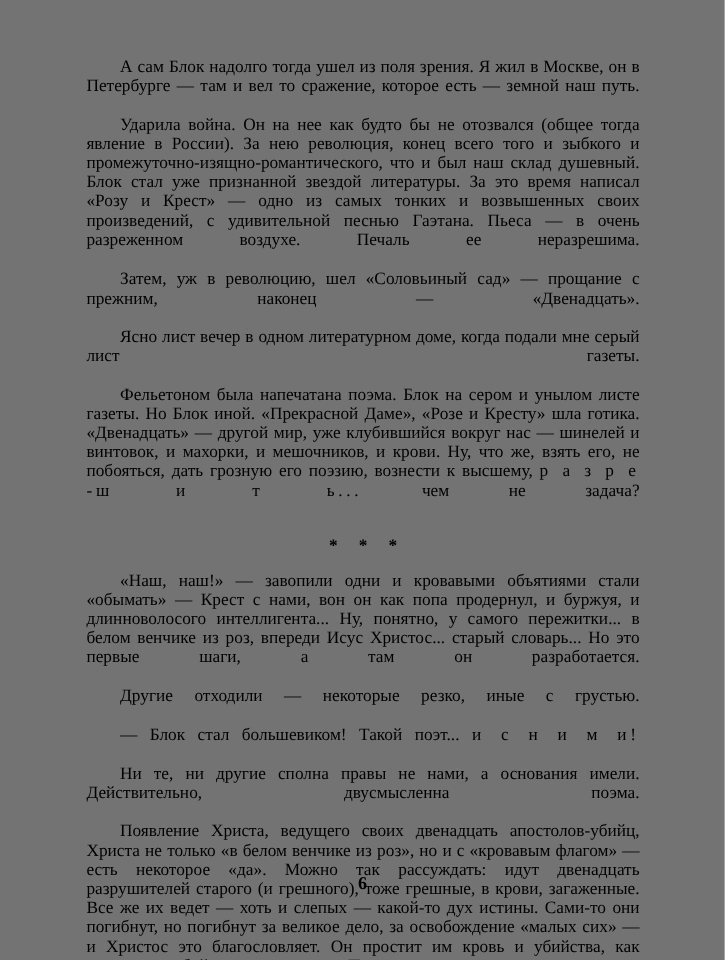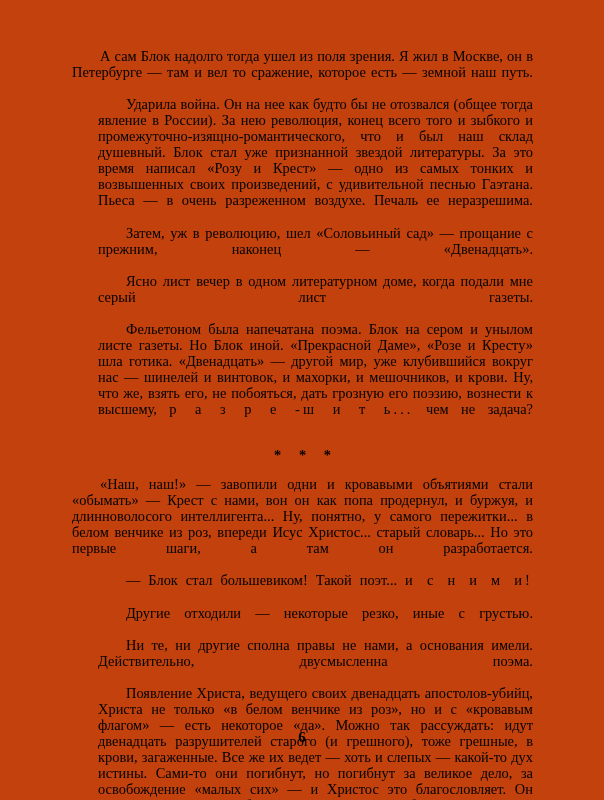--- a/index.html
+++ b/index.html
@@ -13,21 +13,21 @@
     height: 800px;
     overflow: hidden;
     font-family: "Liberation Serif", "DejaVu Serif", serif;
     color: #000000;
     -webkit-font-smoothing: antialiased;
   }
   .page {
     position: relative;
     width: 604px;
     height: 800px;
-    background: #c2410c;
+    background: #737373;
     box-sizing: border-box;
   }
   .text-column {
     position: absolute;
     left: 72px;
     top: 48px;
     width: 461px;
   }
   p.para {
     margin: 0;
@@ -35,21 +35,20 @@
     text-justify: inter-word;
     text-indent: 28px;
     font-size: 14.4px;
     line-height: 16.05px;
     letter-spacing: 0.02px;
     word-spacing: 0.1px;
     hyphens: manual;
   }
   p.para + p.para {
     margin-top: 0px;
-    margin-left: 26px;
   }
   
   p.para::after {
     content: "";
     display: inline-block;
     width: 100%;
   }
   .sep {
     text-align: center;
     font-size: 14.4px;
@@ -89,23 +88,23 @@
     <p class="para">Ясно лист вечер в одном литературном доме, когда подали мне серый лист газеты.</p>
 
 
     <p class="para"><span>Фельетоном была напечатана поэма. Блок на сером и унылом листе газеты. Но Блок иной. «Прекрасной Даме», «Розе и Кресту» шла готика. «Двенадцать» — другой мир, уже клубившийся вокруг нас — шинелей и винтовок, и махорки, и мешочников, и крови. Ну, что же, взять его, не побояться, дать грозную его поэзию, вознести к высшему, </span><span class="spaced">р а з р е -</span><span></span><span class="spaced">ш и т ь...</span><span> чем не задача?</span></p>
 
 
     <div class="sep">* * *</div>
 
     <p class="para">«Наш, наш!» — завопили одни и кровавыми объятиями стали «обымать» — Крест с нами, вон он как попа продернул, и буржуя, и длинноволосого интеллигента... Ну, понятно, у самого пережитки... в белом венчике из роз, впереди Исус Христос... старый словарь... Но это первые шаги, а там он разработается.</p>
 
+    <p class="para">Другие отходили — некоторые резко, иные с грустью.</p>
+
     <p class="para"><span>— Блок стал большевиком! Такой поэт... </span><span class="spaced">и с н и м и!</span><span></span></p>
-
-    <p class="para">Другие отходили — некоторые резко, иные с грустью.</p>
 
     <p class="para">Ни те, ни другие сполна правы не нами, а основания имели. Действительно, двусмысленна поэма.</p>
 
     <p class="para">Появление Христа, ведущего своих двенадцать апостолов-убийц, Христа не только «в белом венчике из роз», но и с «кровавым флагом» — есть некоторое «да». Можно так рассуждать: идут двенадцать разрушителей старого (и грешного), тоже грешные, в крови, загаженные. Все же их ведет — хоть и слепых — какой-то дух истины. Сами-то они погибнут, но погибнут за великое дело, за освобождение «малых сих» — и Христос это благословляет. Он простит им кровь и убийства, как простил разбойника на кресте. Поэтому им «да», и «да» их делу.</p>
 
   </div>
 
   <div class="pageno">6</div>
 
 </div>

